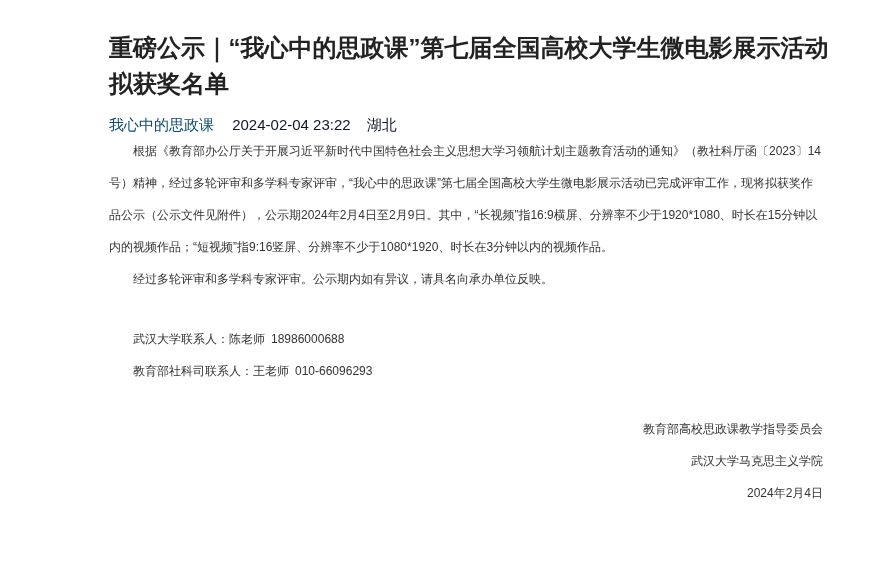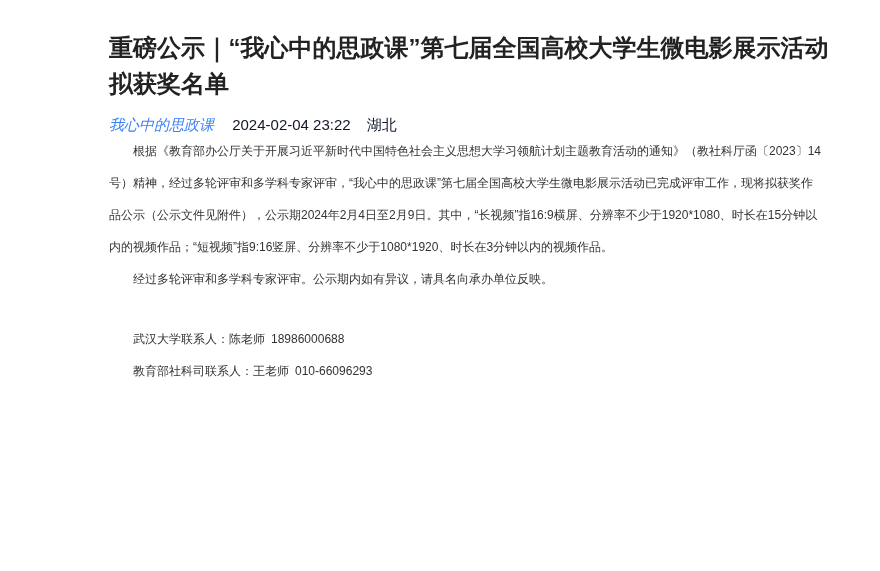--- a/index.html
+++ b/index.html
@@ -27,24 +27,23 @@
     color: #222222;
     word-break: break-all;
   }
   .byline {
     margin-top: 12px;
     font-size: 15px;
     line-height: 21px;
     white-space: nowrap;
   }
   .byline .account {
-    color: #3b82f6;
+    color: #0c4a6e;
     margin-right: 14px;
     cursor: pointer;
-    font-style: italic;
   }
   .byline .meta {
     color: #0f172a;
     margin-right: 12px;
   }
   .body-text p {
     margin: 0;
     font-size: 12px;
     line-height: 32px;
     color: #333333;
@@ -74,16 +73,21 @@
 
     <p class="p1">根据《教育部办公厅关于开展习近平新时代中国特色社会主义思想大学习领航计划主题教育活动的通知》（教社科厅函〔2023〕14号）精神，经过多轮评审和多学科专家评审，“我心中的思政课”第七届全国高校大学生微电影展示活动已完成评审工作，现将拟获奖作品公示（公示文件见附件），公示期2024年2月4日至2月9日。其中，“长视频”指16:9横屏、分辨率不少于1920*1080、时长在15分钟以内的视频作品；“短视频”指9:16竖屏、分辨率不少于1080*1920、时长在3分钟以内的视频作品。</p>
 
     <p class="p2">经过多轮评审和多学科专家评审。公示期内如有异议，请具名向承办单位反映。</p>
 
     <div class="contacts">
       <p>武汉大学联系人：陈老师 18986000688</p>
       <p>教育部社科司联系人：王老师 010-66096293</p>
     </div>
 
+    <div class="signature">
+      <p>教育部高校思政课教学指导委员会</p>
+      <p>武汉大学马克思主义学院</p>
+      <p>2024年2月4日</p>
+    </div>
 
   </div>
 
 </div>
 
 </body></html>

